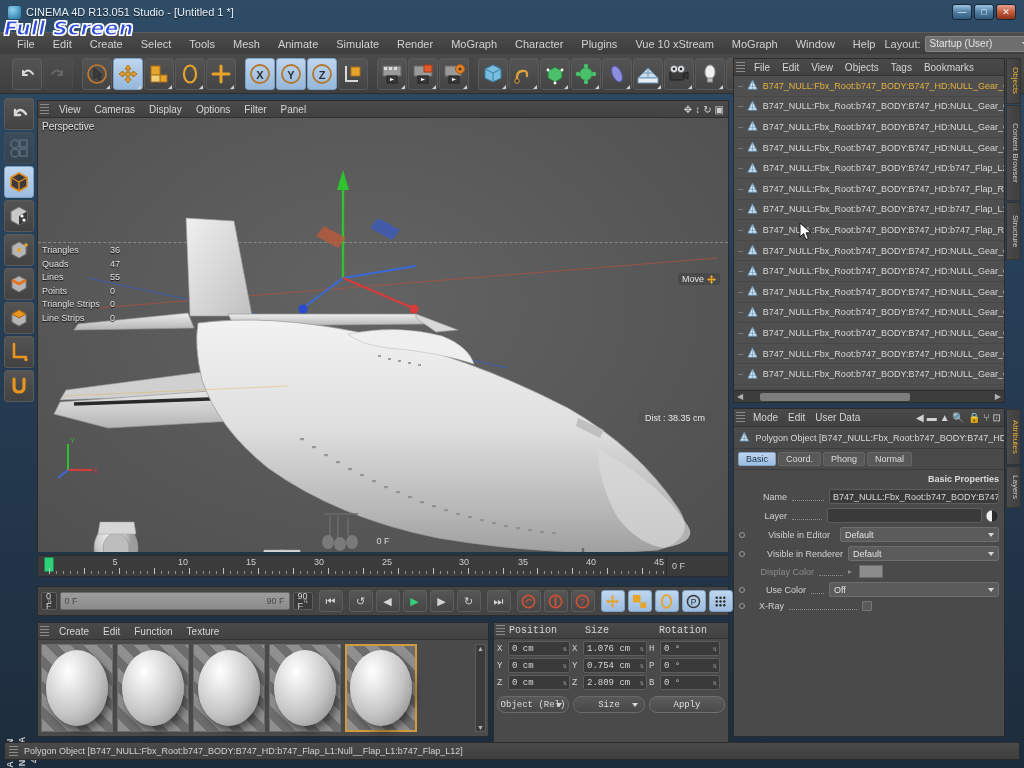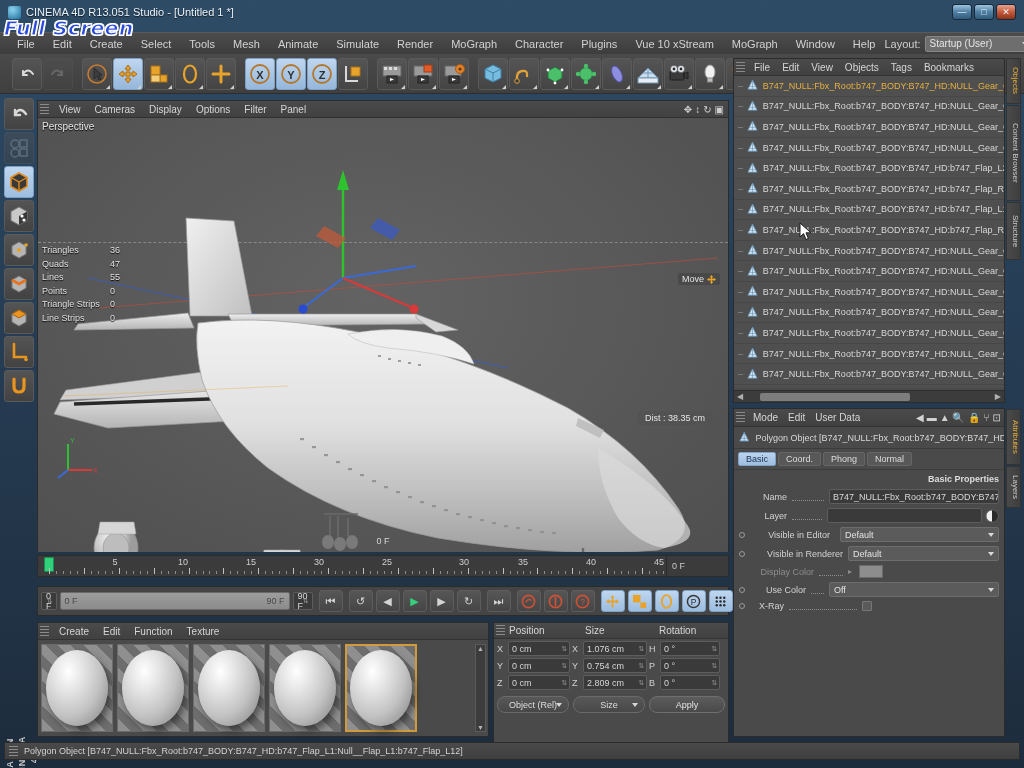--- a/index.html
+++ b/index.html
@@ -251,21 +251,21 @@
   .mat-scroll {
     position: absolute; right: 2px; top: 4px; width: 11px; height: 88px;
     background: #3c3c3c; border: 1px solid #5b5b5b;
     display: flex; flex-direction: column; justify-content: space-between; align-items: center;
     color: #b5b5b5; font-size: 7px;
   }
 
   
   .coordmgr {
     position: absolute; left: 493px; top: 622px; width: 236px; height: 131px;
-    background: #4a4a4a; border: 1px solid #2b2b2b;
+    background: #4a4a4a; border: 1px solid #2b2b2b; font-family: Liberation Mono, monospace;
   }
   .coord-head {
     height: 16px; display: flex; align-items: center; padding-left: 2px;
     background: linear-gradient(180deg,#4a4a4a,#414141); border-bottom: 1px solid #333;
   }
   .coord-head .grip {
     width: 9px; height: 11px; margin-right: 4px;
     background: repeating-linear-gradient(180deg,#8a8a8a 0 1px,transparent 1px 3px);
   }
   .coord-head .h { color: #d6d6d6; font-size: 10px; }

